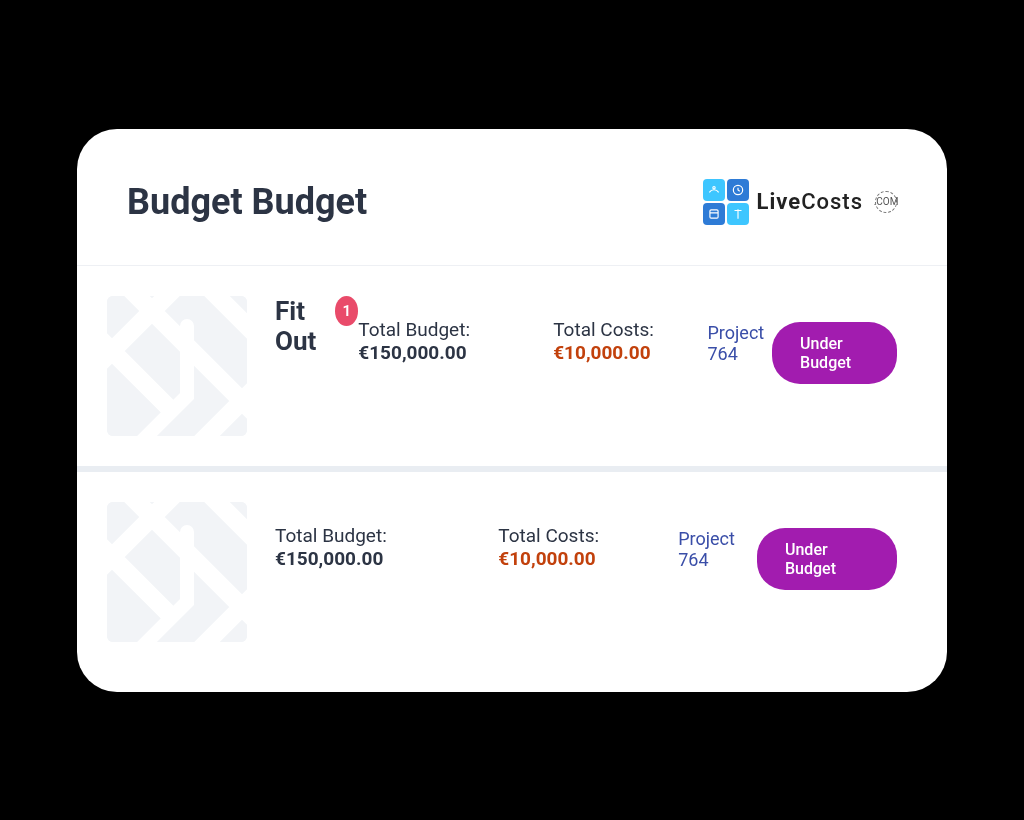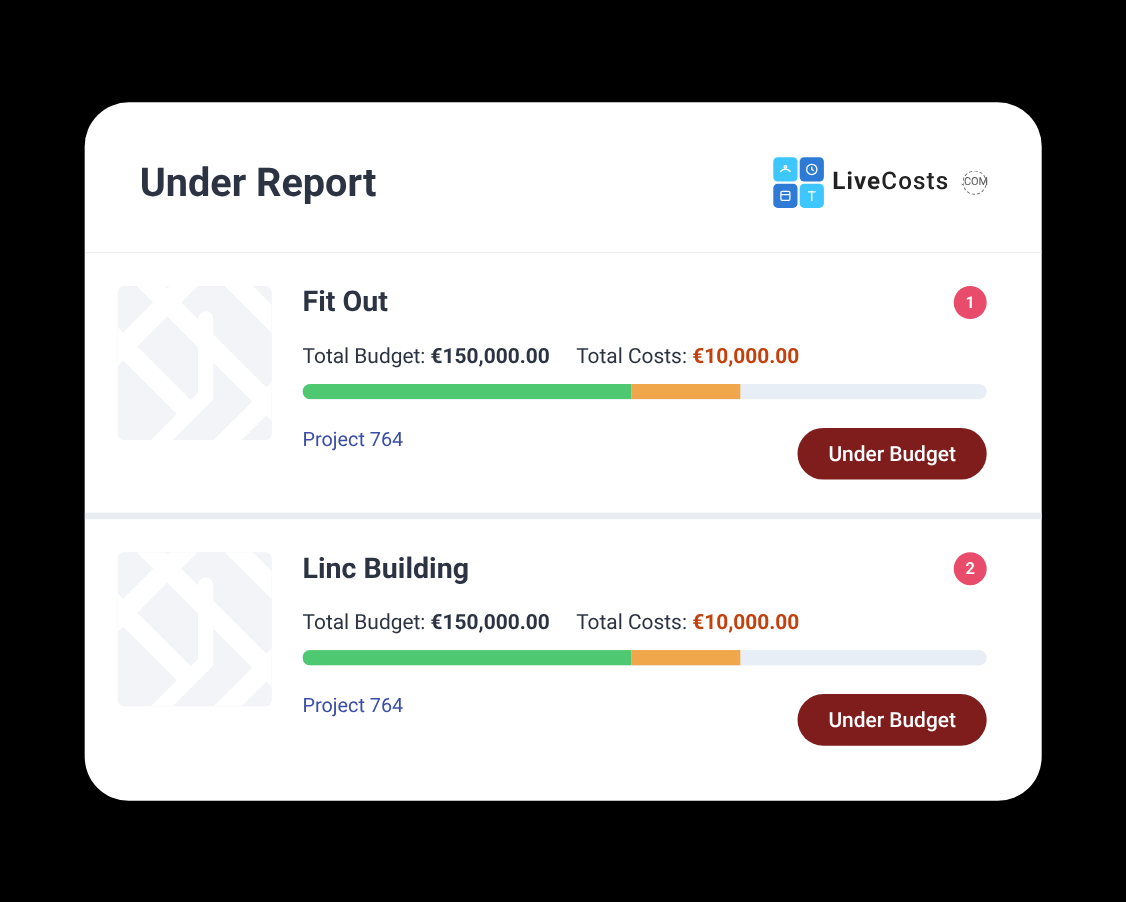--- a/index.html
+++ b/index.html
@@ -81,21 +81,21 @@
   .thumb {
     width: 140px;
     height: 140px;
     border-radius: 6px;
     background: #f2f4f7;
     flex-shrink: 0;
     position: relative;
     overflow: hidden;
   }
   .thumb svg { width: 100%; height: 100%; }
-  .proj-main { flex: 1; display: flex; flex-direction: column; }
+  .proj-main { flex: 1; display: flex; flex-direction: row; }
   .proj-top {
     display: flex;
     justify-content: space-between;
     align-items: flex-start;
   }
   .proj-name {
     font-size: 26px;
     font-weight: 700;
     color: #2c3444;
   }
@@ -131,35 +131,35 @@
     display: flex;
     justify-content: space-between;
     align-items: flex-start;
     margin-top: 26px;
   }
   .proj-link {
     color: #3a4ea8;
     font-size: 18px;
   }
   .status-pill {
-    background: #7f1d1d;
+    background: #a21caf;
     color: #fff;
     padding: 12px 28px;
     border-radius: 28px;
-    font-size: 19px;
+    font-size: 16px;
     font-weight: 500;
   }
 </style>
 </head>
 <body>
 
 <div class="card">
 
   <div class="header">
-    <h1 class="title">Under Report</h1>
+    <h1 class="title">Budget Budget</h1>
     <div class="logo-wrap">
       <div class="logo-grid">
         <div class="logo-sq sq1">
             <svg viewBox="0 0 24 24" fill="none" stroke="#fff" stroke-width="2">
               <path d="M4 16c4-6 12-6 16 0"></path>
               <circle cx="12" cy="8" r="2"></circle>
             </svg>
           </div>
         <div class="logo-sq sq2">
             <svg viewBox="0 0 24 24" fill="none" stroke="#fff" stroke-width="2">
@@ -222,24 +222,20 @@
 
   <div class="project-row">
     <div class="thumb">
       <svg viewBox="0 0 140 140">
         <rect width="140" height="140" fill="#f2f4f7"></rect>
         <path d="M-10 40 L60 110 M20 -10 L150 120 M70 -10 L-10 70 M90 150 L150 90 M150 40 L100 -10" stroke="#fff" stroke-width="18" fill="none" stroke-linecap="round"></path>
         <path d="M30 150 L80 100 L80 30" stroke="#fff" stroke-width="14" fill="none" stroke-linecap="round"></path>
       </svg>
     </div>
     <div class="proj-main">
-      <div class="proj-top">
-        <div class="proj-name">Linc Building</div>
-        <div class="badge-num">2</div>
-      </div>
       <div class="stat-row">
         <div>
           <span class="stat-label">Total Budget: </span>
           <span class="stat-budget">€150,000.00</span>
         </div>
         <div>
           <span class="stat-label">Total Costs: </span>
           <span class="stat-cost">€10,000.00</span>
         </div>
       </div>

